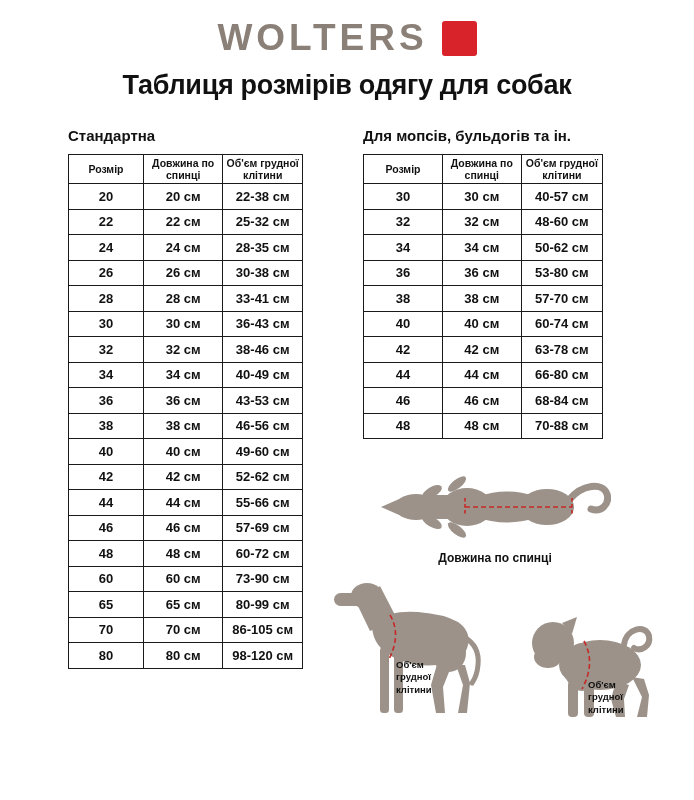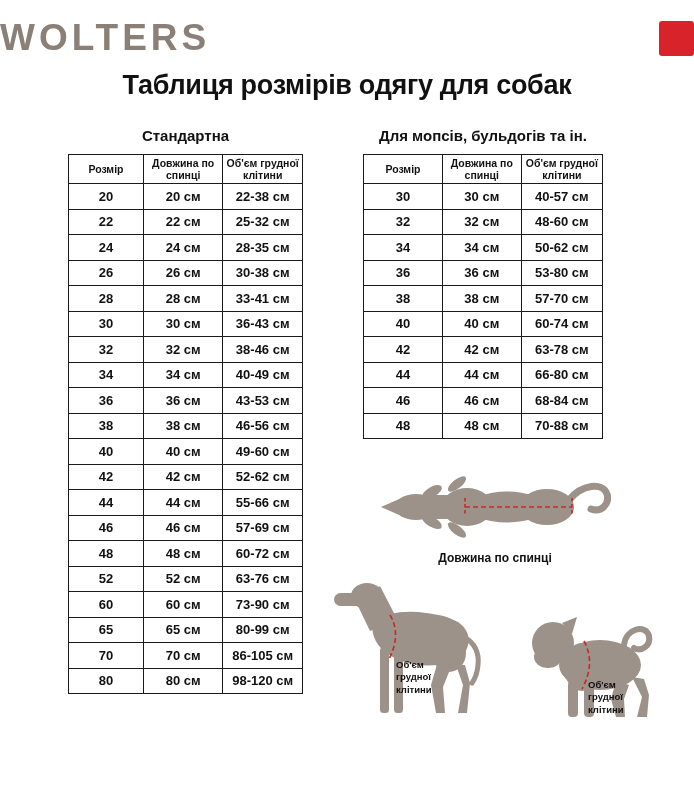--- a/index.html
+++ b/index.html
@@ -1,29 +1,29 @@
 <!DOCTYPE html>
 <html style="--text: #111111; --logo-text: #8b8077; --logo-mark: #d8232a; --dog-silhouette: #9c9289; --measure-dash: #c62a28;"><head>
 <meta charset="utf-8">
 <style>
   * { margin:0; padding:0; box-sizing:border-box; }
   html,body { width:694px; height:800px; background:#fff; overflow:hidden;
               font-family:"Liberation Sans", sans-serif; color:var(--text,#111); }
 
   
-  .logo-row { display:flex; justify-content:space-between; align-items:center; gap:14px; margin-top:18px; height:40px; }
+  .logo-row { display:flex; justify-content:center; align-items:center; gap:14px; margin-top:18px; height:40px; }
   .logo-text { font-size:37px; font-weight:700; letter-spacing:4px; color:var(--logo-text); }
   .logo-mark { width:35px; height:35px; background:var(--logo-mark); border-radius:3px; }
   .page-title { text-align:center; font-size:27px; font-weight:700; margin-top:12px; letter-spacing:-0.3px; }
 
   
   .content { display:flex; margin-top:26px; padding-left:68px; }
   .col-left  { width:235px; flex:0 0 auto; }
   .col-right { width:240px; flex:0 0 auto; margin-left:60px; }
-  .table-caption { text-align:center; font-size:15px; font-weight:700; margin-bottom:10px; white-space:nowrap; }
+  .table-caption { text-align:left; font-size:15px; font-weight:700; margin-bottom:10px; white-space:nowrap; }
 
   table { border-collapse:collapse; width:100%; table-layout:fixed; }
   th, td { border:1.5px solid #1a1a1a; text-align:center; vertical-align:middle; }
   th { font-size:10.5px; font-weight:700; line-height:1.15; height:26px; padding:2px 1px; }
   td { font-size:13px; font-weight:700; height:25.5px; padding:0 1px; white-space:nowrap; }
 
   
   .guide { width:330px; margin-left:-33px; margin-top:30px; position:relative; }
   .guide-title { text-align:center; font-size:21px; font-weight:700; letter-spacing:-0.2px; }
   .dog-top-wrap { margin-top:12px; text-align:center; }
@@ -129,25 +129,20 @@
           </tr>
           <tr>
             <td>46</td>
             <td>46 см</td>
             <td>57-69 см</td>
           </tr>
           <tr>
             <td>48</td>
             <td>48 см</td>
             <td>60-72 см</td>
-          </tr>
-          <tr>
-            <td>52</td>
-            <td>52 см</td>
-            <td>63-76 см</td>
           </tr>
           <tr>
             <td>60</td>
             <td>60 см</td>
             <td>73-90 см</td>
           </tr>
           <tr>
             <td>65</td>
             <td>65 см</td>
             <td>80-99 см</td>

